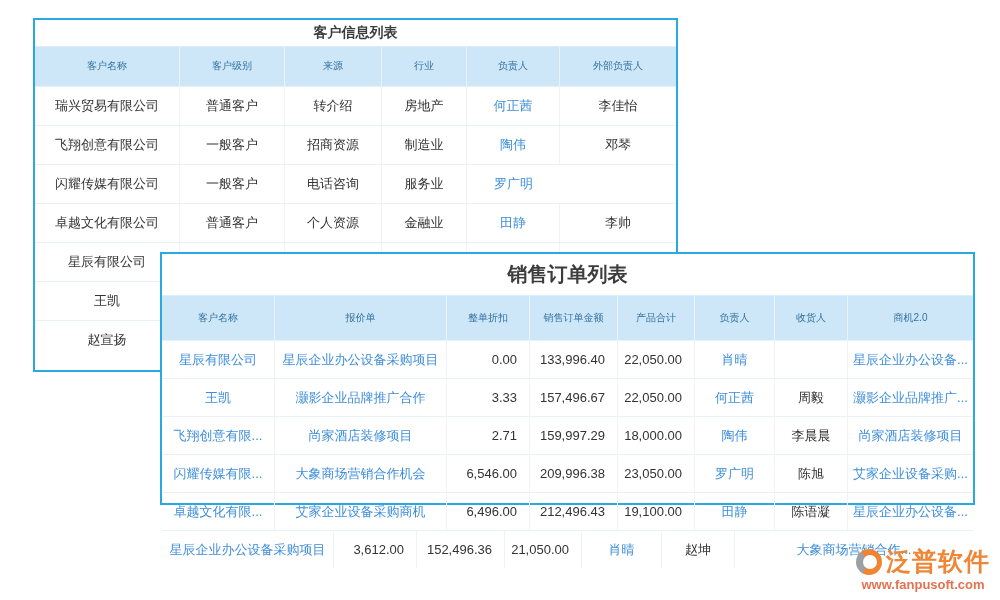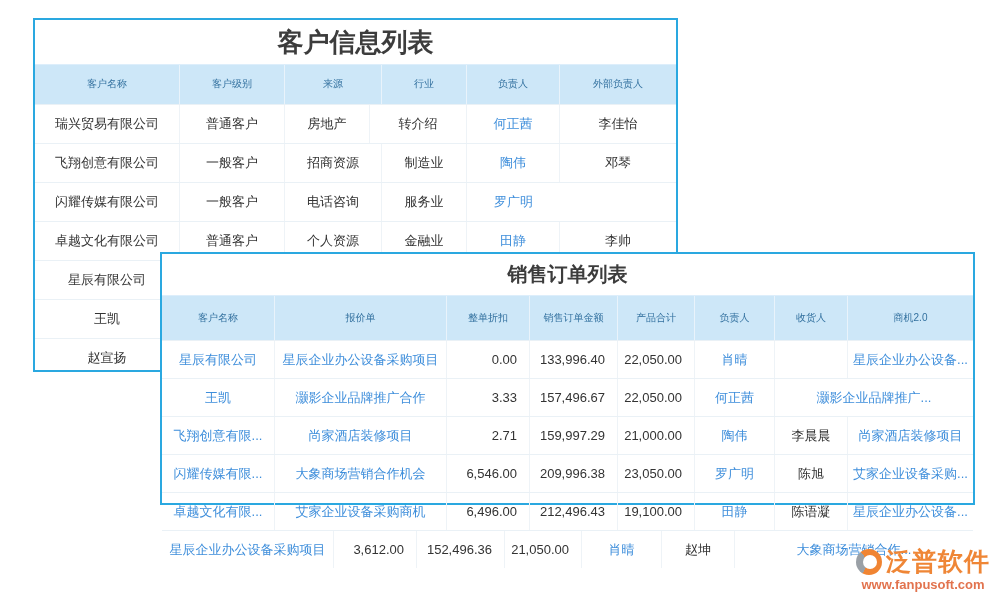--- a/index.html
+++ b/index.html
@@ -4,21 +4,21 @@
 <style>
   html,body{margin:0;padding:0;background:#fff;}
   body{width:1000px;height:600px;overflow:hidden;font-family:"Liberation Sans","DejaVu Sans",sans-serif;}
   .stage{position:relative;width:1000px;height:600px;background:#fff;}
 
   .tbl{position:absolute;background:#fff;border:2px solid var(--table-border,#2aa8e0);box-sizing:border-box;}
   .t1{left:33px;top:18px;width:645px;height:354px;z-index:1;}
   .t2{left:160px;top:252px;width:815px;height:253px;z-index:2;}
 
   .tbl-title{display:flex;align-items:center;justify-content:center;font-weight:bold;color:var(--title-text,#3c3c3c);}
-  .t1 .tbl-title{height:44px;font-size:26px;}
+  .t1 .tbl-title{height:26px;font-size:14px;}
   .t2 .tbl-title{height:41px;font-size:20px;}
 
   .hdr{display:flex;background:var(--header-bg,#cde7f8);border-top:1px solid #ddeefb;}
   .t1 .hdr{height:39px;}
   .t2 .hdr{height:44px;}
   .hc{display:flex;align-items:center;justify-content:center;text-align:center;
       color:var(--header-text,#33719f);font-size:10px;line-height:1.25;
       border-right:1px solid #e9f3fb;box-sizing:border-box;padding:0 5px;}
   .hc:last-child{border-right:none;}
 
@@ -59,22 +59,22 @@
       <div class="hc c1">客户级别</div>
       <div class="hc c2">来源</div>
       <div class="hc c3">行业</div>
       <div class="hc c4">负责人</div>
       <div class="hc c5">外部负责人</div>
     </div>
 
     <div class="row">
       <div class="cell c0">瑞兴贸易有限公司</div>
       <div class="cell c1">普通客户</div>
+      <div class="cell c2">转介绍</div>
       <div class="cell c3">房地产</div>
-      <div class="cell c2">转介绍</div>
       <div class="cell c4 lk">何正茜</div>
       <div class="cell c5">李佳怡</div>
     </div>
     <div class="row">
       <div class="cell c0">飞翔创意有限公司</div>
       <div class="cell c1">一般客户</div>
       <div class="cell c2">招商资源</div>
       <div class="cell c3">制造业</div>
       <div class="cell c4 lk">陶伟</div>
       <div class="cell c5">邓琴</div>
@@ -143,28 +143,29 @@
       <div class="cell c6"></div>
       <div class="cell c7 lk">星辰企业办公设备...</div>
     </div>
     <div class="row">
       <div class="cell c0 lk">王凯</div>
       <div class="cell c1 lk">灏影企业品牌推广合作</div>
       <div class="cell c2 num">3.33</div>
       <div class="cell c3 num">157,496.67</div>
       <div class="cell c4 num">22,050.00</div>
       <div class="cell c5 lk">何正茜</div>
+      <div class="cell c6">周毅</div>
       <div class="cell c7 lk">灏影企业品牌推广...</div>
     </div>
     <div class="row">
       <div class="cell c0 lk">飞翔创意有限...</div>
       <div class="cell c1 lk">尚家酒店装修项目</div>
       <div class="cell c2 num">2.71</div>
       <div class="cell c3 num">159,997.29</div>
-      <div class="cell c4 num">21,000.00</div>
+      <div class="cell c4 num">18,000.00</div>
       <div class="cell c5 lk">陶伟</div>
       <div class="cell c6">李晨晨</div>
       <div class="cell c7 lk">尚家酒店装修项目</div>
     </div>
     <div class="row">
       <div class="cell c0 lk">闪耀传媒有限...</div>
       <div class="cell c1 lk">大象商场营销合作机会</div>
       <div class="cell c2 num">6,546.00</div>
       <div class="cell c3 num">209,996.38</div>
       <div class="cell c4 num">23,050.00</div>

